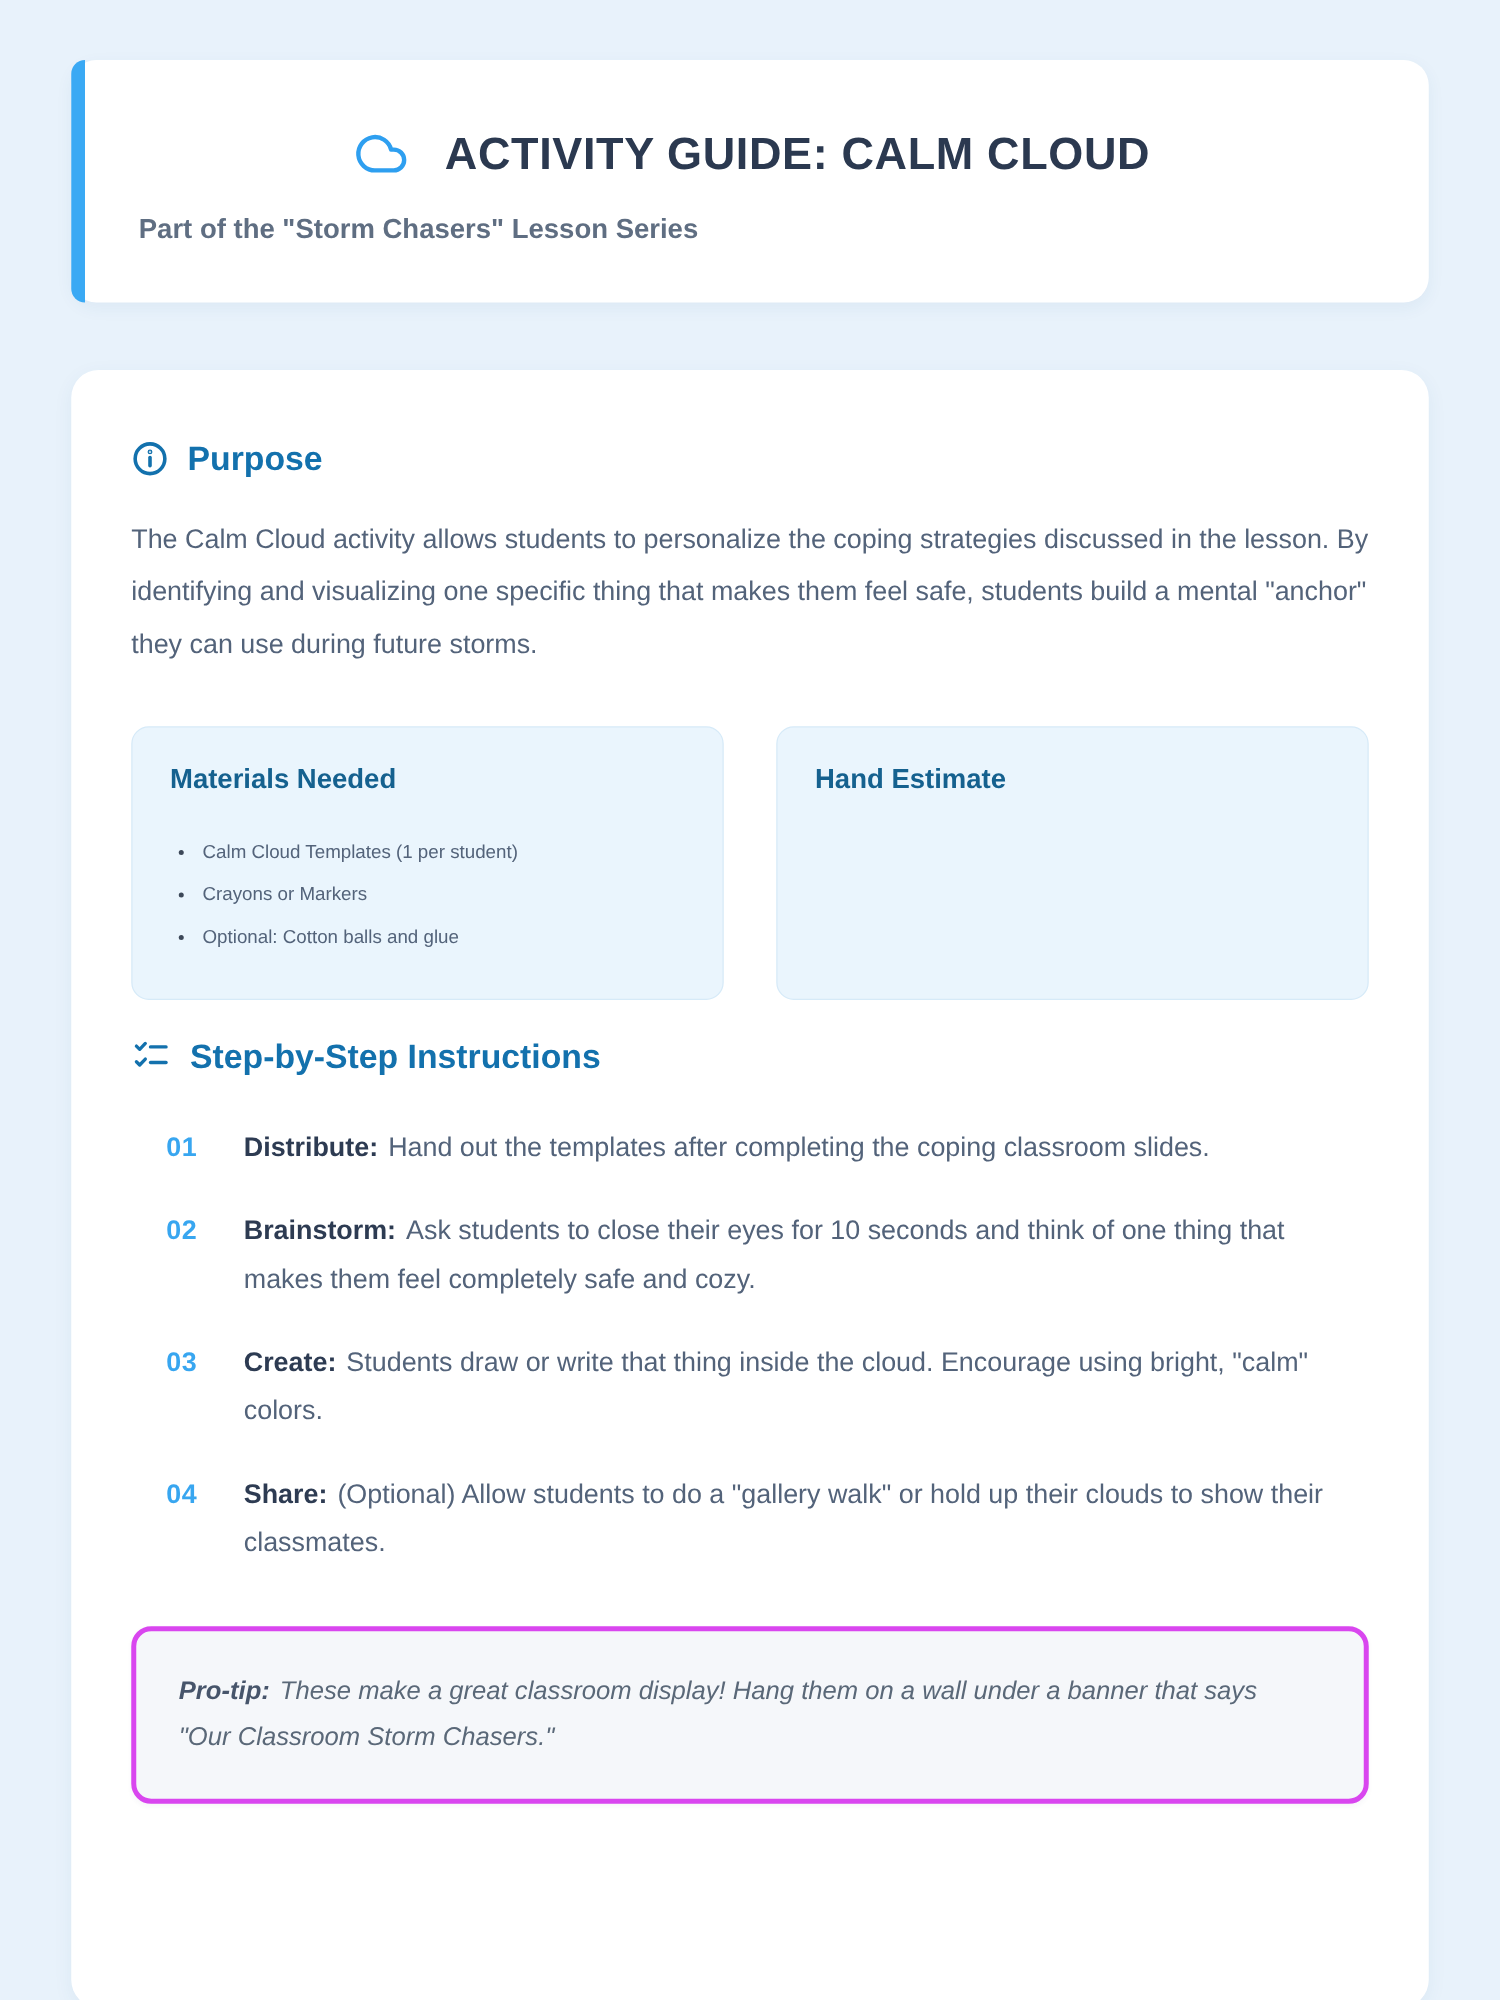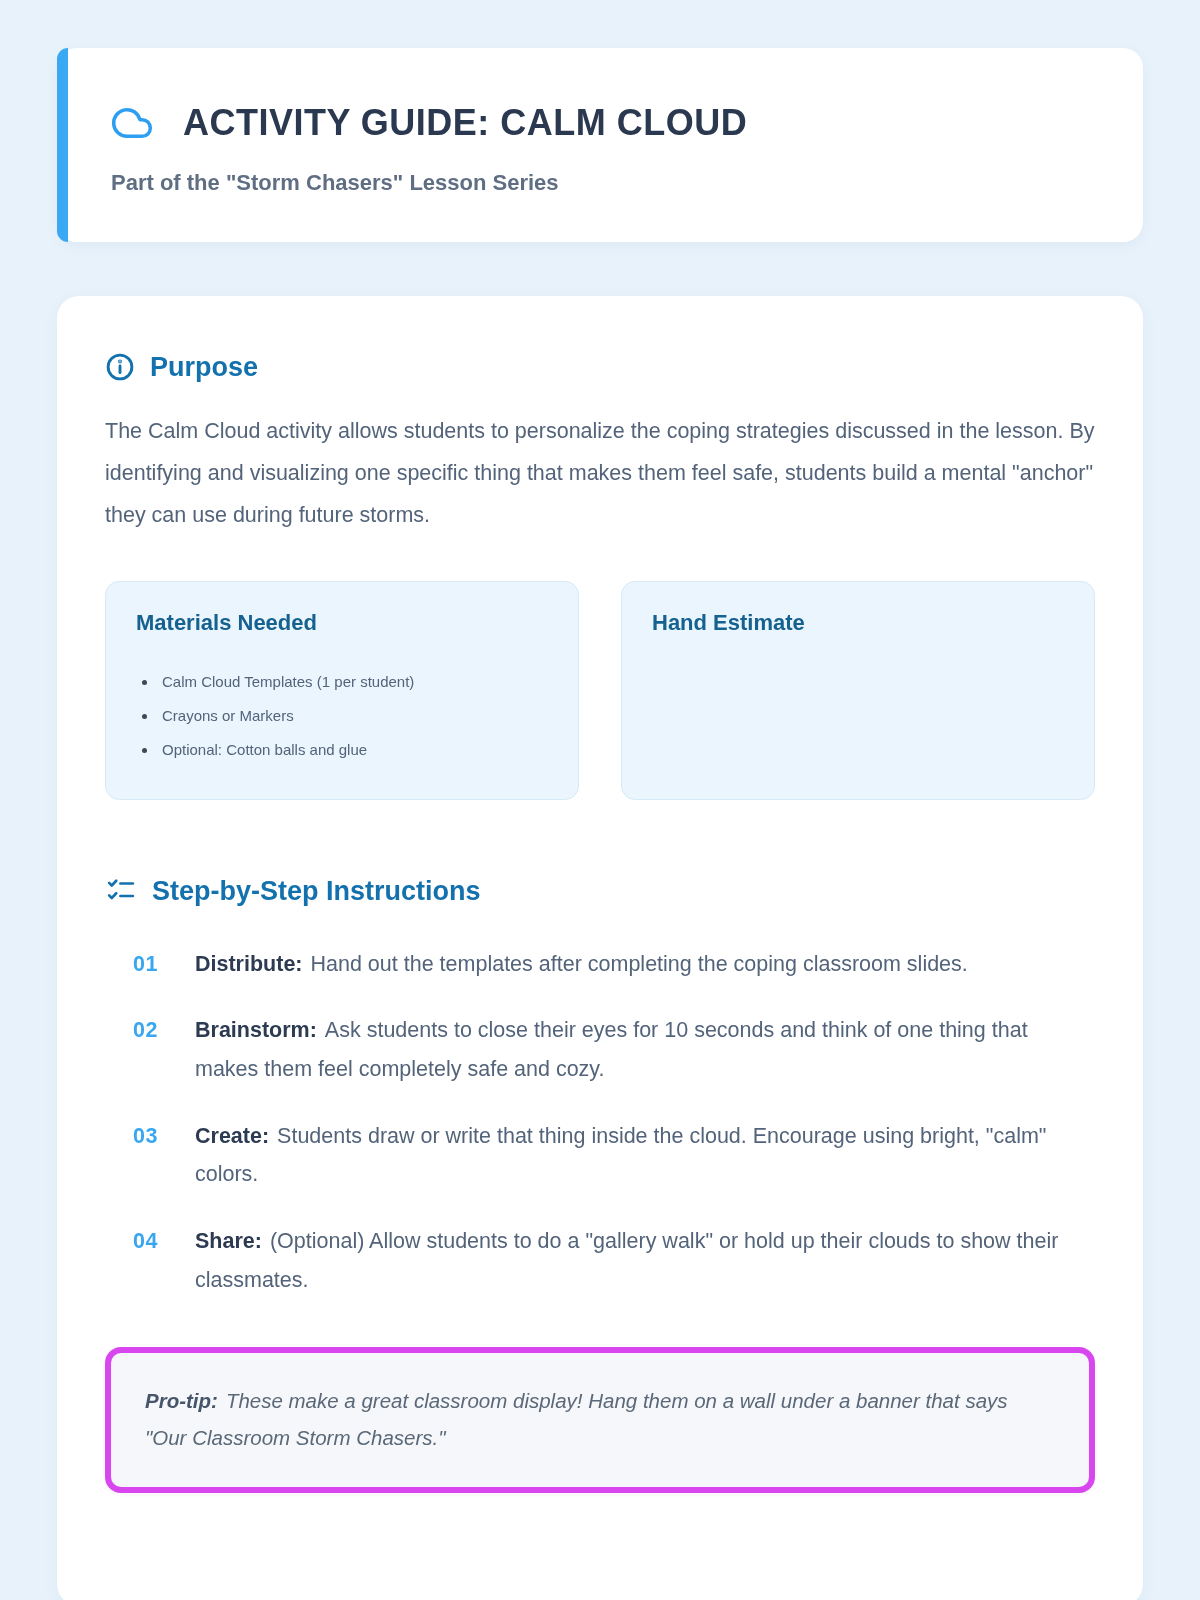--- a/index.html
+++ b/index.html
@@ -23,21 +23,21 @@
     border-radius:20px;
     padding:54px 50px 46px 52px;
     box-shadow:0 4px 14px rgba(40,80,130,0.06);
     min-height:188px;
   }
   .accent-bar {
     position:absolute; left:0; top:0; bottom:0;
     width:11px; background:#3aa9f4;
     border-radius:20px 0 0 20px;
   }
-  .title-row { display:flex; align-items:center; gap:28px; }
+  .title-row { display:flex; align-items:center; gap:28px;justify-content:center; }
   .app-title {
     font-size:36px; font-weight:800; color:#2b3950;
     letter-spacing:0.5px;
   }
   .subtitle {
     margin-top:26px; margin-left:2px;
     font-size:22px; font-weight:700; color:#5f6e82;
   }
 
   
@@ -78,39 +78,39 @@
   .info-box ul { list-style:disc; padding-left:22px; }
   .info-box li {
     font-size:15px; color:#53637a; line-height:1.55;
     margin-bottom:11px; padding-left:4px;
     max-width:300px;
   }
   .info-box li::marker { color:#3c4858; }
   .info-box-text { font-size:20.5px; color:#53637a; line-height:1.55; }
 
   
-  .steps-heading { margin-top:76px; }
+  .steps-heading { margin-top:30px; }
   .steps-list { margin-top:38px; margin-left:28px; }
   .step-row { display:flex; margin-bottom:28px; }
   .step-num {
     width:42px; flex:0 0 42px; margin-right:20px;
     font-size:21.5px; font-weight:800; color:#38a6f0;
     line-height:1.8; letter-spacing:0.5px;
   }
   .step-text {
     font-size:21.5px; color:#53637a; line-height:1.8;
     max-width:890px;
   }
   .step-lead { font-weight:700; color:#2d3b52; margin-right:8px; }
 
   
   .protip-box {
     margin-top:48px;
     background:#f5f7fa;
-    border:6px solid #d946ef;
+    border:4px solid #d946ef;
     border-radius:16px;
     padding:30px 34px;
     box-shadow:0 2px 4px rgba(40,60,90,0.04);
   }
   .protip-text {
     font-style:italic; font-size:20.5px; color:#5a6878; line-height:1.8;
     max-width:900px;
   }
   .protip-lead { font-weight:700; font-style:italic; color:#47556b; margin-right:8px; }
 

